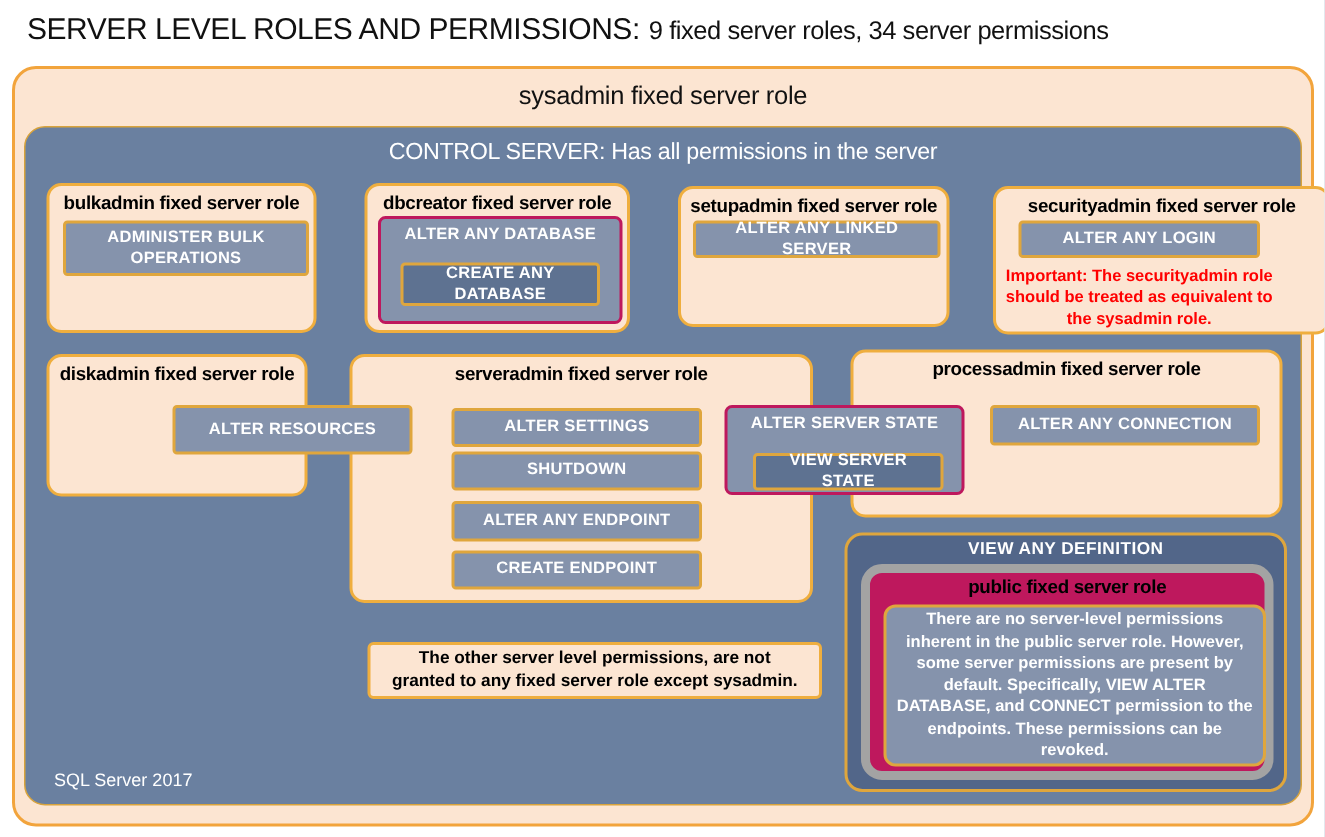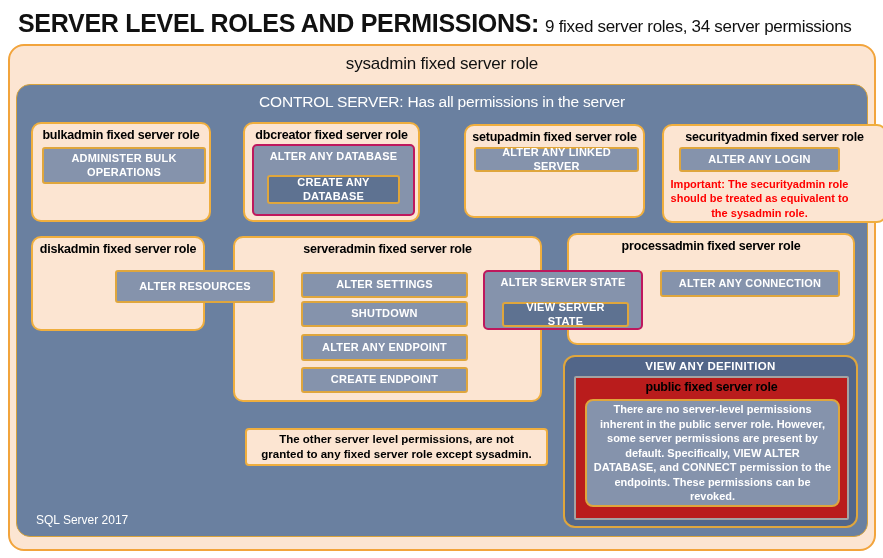--- a/index.html
+++ b/index.html
@@ -12,21 +12,21 @@
     background: #ffffff;
     overflow: hidden;
   }
   .abs { position: absolute; }
 
   
   #page-title {
     position: absolute; left: 18px; top: 9px; width: 850px;
     color: #111111; letter-spacing: -0.3px; white-space: nowrap;
   }
-  #page-title .t-bold { font-size: 25px; font-weight: 700; }
+  #page-title .t-bold { font-size: 20px; font-weight: 400; }
   #page-title .t-rest { font-size: 17px; font-weight: 400; margin-left: 6px; }
 
   
   .sysadmin-box {
     left: 8px; top: 44px; width: 868px; height: 507px;
     background: #FCE5D2;
     border: 2px solid #F2A43C;
     border-radius: 16px;
   }
   .sysadmin-label {
@@ -110,23 +110,23 @@
     border: 2px solid #DFA63D;
     border-radius: 12px;
   }
   .vad-label {
     position: absolute; top: 3px; left: 0; right: 0;
     text-align: center; color: #ffffff;
     font-size: 11.5px; font-weight: 700; letter-spacing: 0.3px;
   }
   .public-box {
     position: absolute; left: 9px; top: 19px; width: 275px; height: 144px;
-    background: #b91c1c;
-    border: 2px solid #a3a3a3;
-    border-radius: 2px;
+    background: #be185d;
+    border: 6px solid #a3a3a3;
+    border-radius: 14px;
   }
   .public-desc {
     position: absolute; left: 9px; top: 21px; width: 255px; height: 108px;
     background: #8593AC;
     border: 2px solid #DFA63D;
     border-radius: 8px;
     color: #ffffff; font-size: 11px; font-weight: 700;
     text-align: center; line-height: 1.32;
     display: flex; align-items: center; justify-content: center;
     padding: 17px 6px;
@@ -154,21 +154,21 @@
   </div>
 
   <div class="role-box" style="left:243px; top:122px; width:177px; height:100px;">
     <div class="role-label">dbcreator fixed server role</div>
     <div class="perm-group" style="left:7px; top:20px; width:163px; height:72px;">
       <div class="perm-group-label">ALTER ANY DATABASE</div>
       <div class="perm dark" style="left:13px; top:29px; width:133px; height:29px;">CREATE ANY DATABASE</div>
     </div>
   </div>
 
-  <div class="role-box" style="left:464px; top:124px; width:181px; height:94px;">
+  <div class="role-box" style="left:452px; top:124px; width:181px; height:94px;">
     <div class="role-label">setupadmin fixed server role</div>
     <div class="perm" style="left:8px; top:21px; width:165px; height:25px;">ALTER ANY LINKED SERVER</div>
   </div>
 
   <div class="role-box" style="left:662px; top:124px; width:225px; height:99px;">
     <div class="role-label">securityadmin fixed server role</div>
     <div class="perm" style="left:15px; top:21px; width:161px; height:25px;">ALTER ANY LOGIN</div>
     <div class="warning-text" style="left:3px; top:51px; width:185px;">Important: The securityadmin role should be treated as equivalent to the sysadmin role.</div>
   </div>
 

